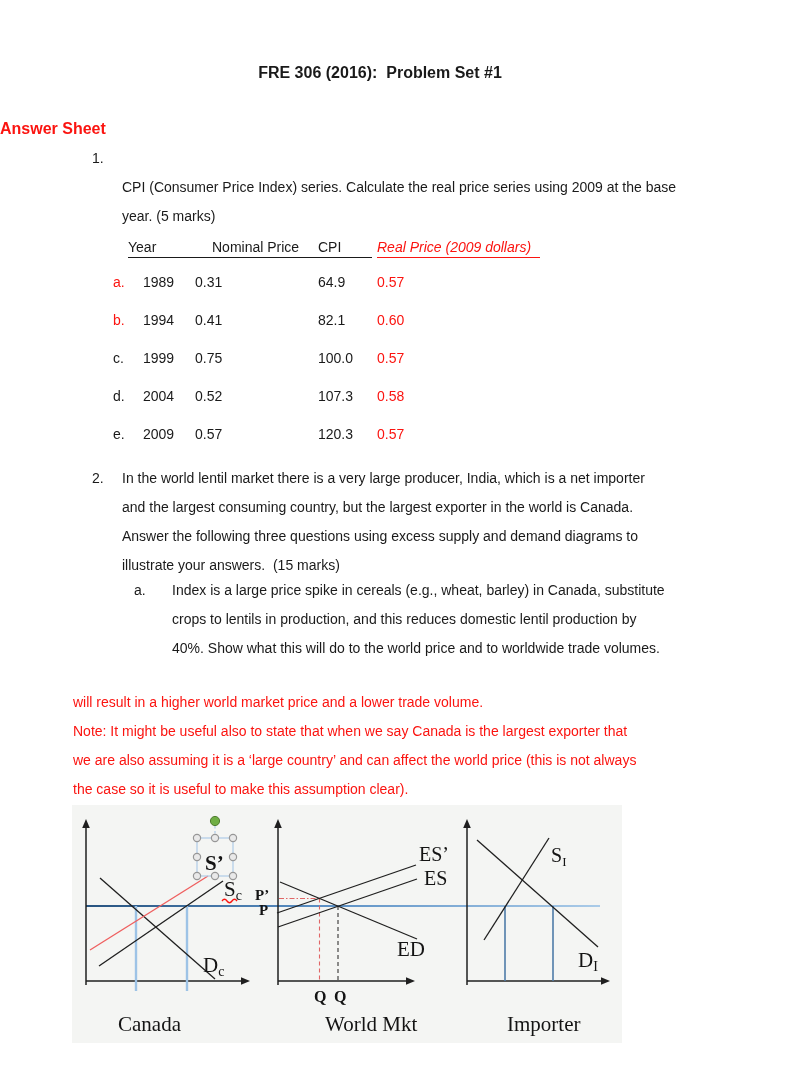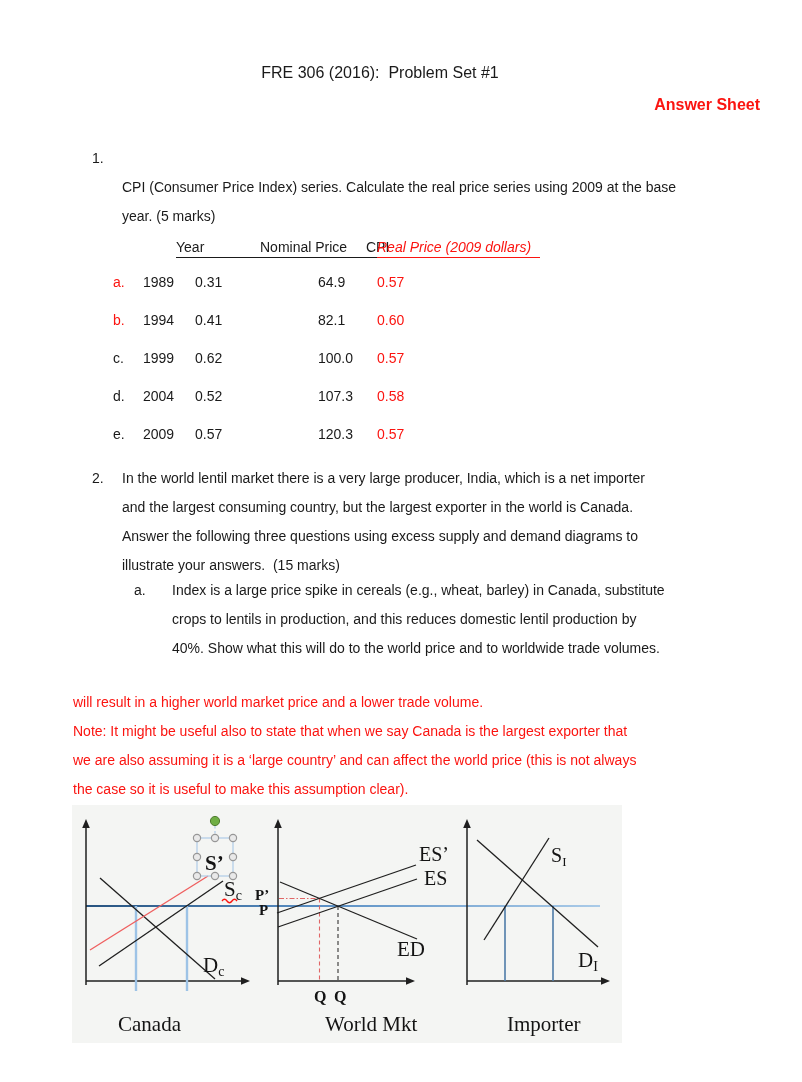--- a/index.html
+++ b/index.html
@@ -5,31 +5,31 @@
   :root { --red:#fb1410; --fig-bg:#f4f5f3; --ink:#1a1a1a; }
   * { box-sizing:border-box; }
   html,body { margin:0; padding:0; background:#fff; }
   .page {
     position:relative; width:802px; height:1082px; background:#fff;
     font-family:"Liberation Sans", sans-serif; color:var(--ink);
     overflow:hidden;
   }
   .title {
     position:absolute; left:0; top:64px; width:760px; text-align:center;
-    font-size:16px; font-weight:normal; white-space:pre;
+    font-size:16px; font-weight:bold; white-space:pre;
   }
   .subtitle {
-    position:absolute; left:0; top:96px; width:760px; text-align:right;
+    position:absolute; left:0; top:120px; width:760px; text-align:left;
     font-size:16px; font-weight:bold; color:var(--red); white-space:pre;
   }
   .line { position:absolute; font-size:14px; line-height:20px; white-space:pre; }
   .num  { position:absolute; font-size:14px; line-height:20px; }
   .cell { position:absolute; font-size:14px; line-height:20px; top:0; }
   .red-text { color:var(--red); }
-  .thdr { position:absolute; height:21px; border-bottom:1.6px solid var(--ink);margin-left:48px; }
+  .thdr { position:absolute; height:21px; border-bottom:1.6px solid var(--ink); }
   .thdr-red { position:absolute; height:21px; border-bottom:1.6px solid var(--red);font-style:italic; }
   .trow { position:absolute; left:0; top:0; width:802px; height:0; }
   .figure {
     position:absolute; left:72px; top:805px; width:550px; height:238px;
     background:var(--fig-bg);
   }
   .figure svg { position:absolute; left:0; top:0; }
   .sv-text { font-family:"Liberation Serif", serif; fill:#141414; }
 </style>
 </head>
@@ -63,21 +63,21 @@
   <div class="trow">
     <span class="cell red-text" style="left:113px;top:310px">b.</span>
     <span class="cell" style="left:143px;top:310px">1994</span>
     <span class="cell" style="left:195px;top:310px">0.41</span>
     <span class="cell" style="left:318px;top:310px">82.1</span>
     <span class="cell red-text" style="left:377px;top:310px">0.60</span>
   </div>
   <div class="trow">
     <span class="cell" style="left:113px;top:348px">c.</span>
     <span class="cell" style="left:143px;top:348px">1999</span>
-    <span class="cell" style="left:195px;top:348px">0.62</span>
+    <span class="cell" style="left:195px;top:348px">0.75</span>
     <span class="cell" style="left:318px;top:348px">100.0</span>
     <span class="cell red-text" style="left:377px;top:348px">0.57</span>
   </div>
   <div class="trow">
     <span class="cell" style="left:113px;top:386px">d.</span>
     <span class="cell" style="left:143px;top:386px">2004</span>
     <span class="cell" style="left:195px;top:386px">0.52</span>
     <span class="cell" style="left:318px;top:386px">107.3</span>
     <span class="cell red-text" style="left:377px;top:386px">0.58</span>
   </div>

